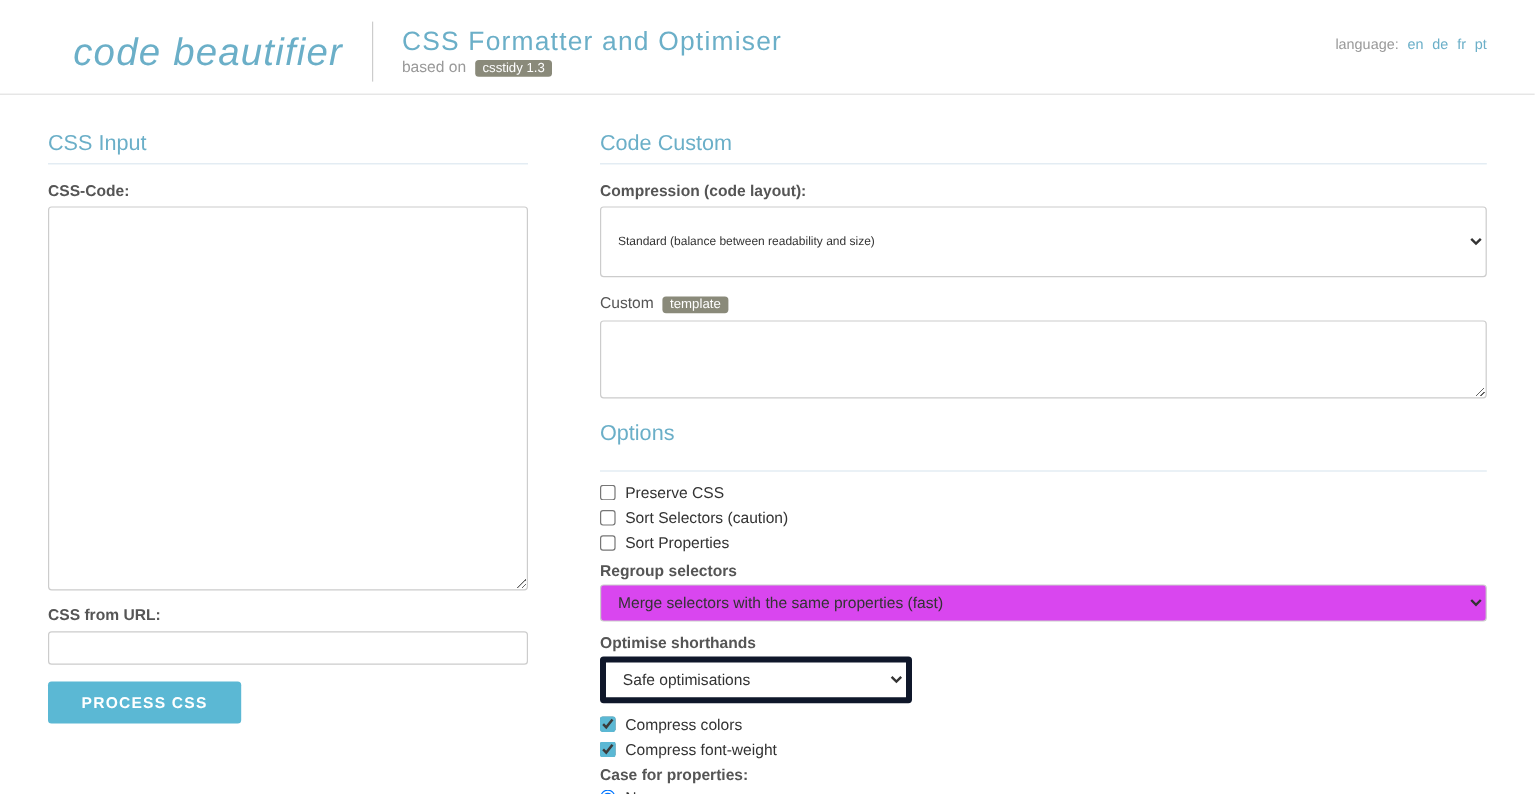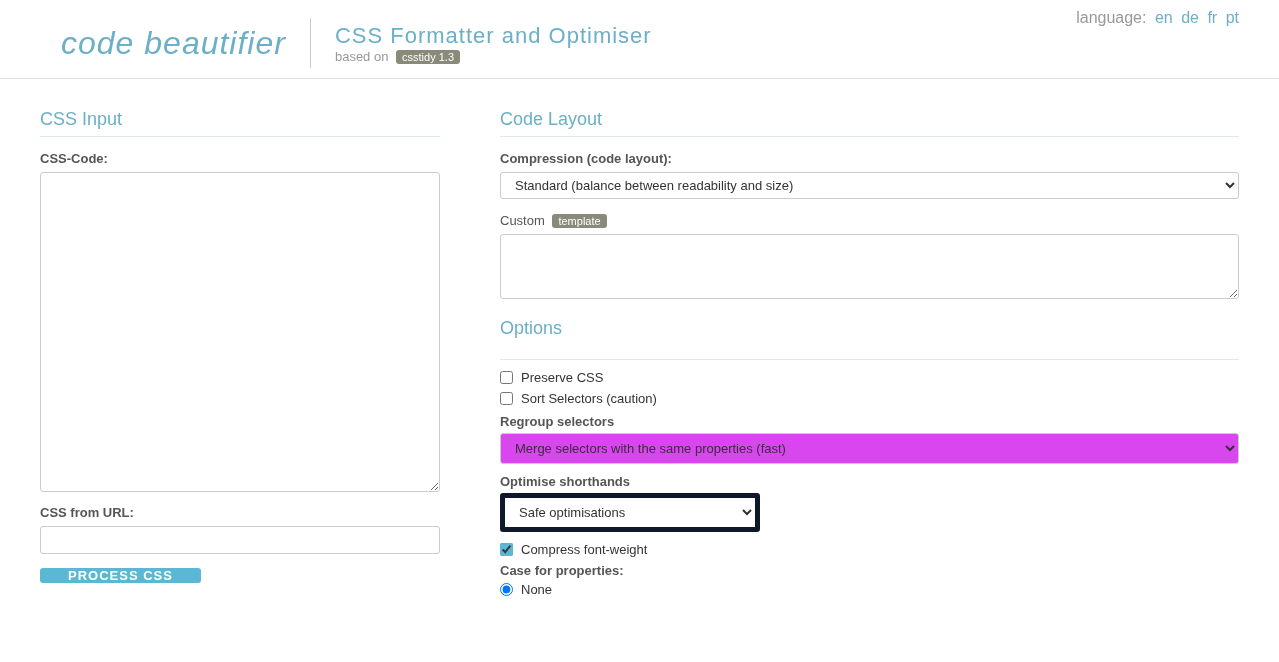--- a/index.html
+++ b/index.html
@@ -54,22 +54,22 @@
       background: #8a8a7a;
       color: #fff;
       font-size: 11px;
       padding: 1px 6px;
       border-radius: 3px;
       margin-left: 4px;
     }
     .language-bar {
       position: absolute;
       right: 40px;
-      top: 9px;
-      font-size: 16px;
+      top: 30px;
+      font-size: 12px;
       color: #999;
     }
     .language-bar a {
       color: #6bafc8;
       text-decoration: none;
       margin-left: 4px;
     }
     .main-content {
       display: flex;
       padding: 30px 40px;
@@ -115,39 +115,39 @@
       padding: 4px 6px;
       font-size: 12px;
       margin-bottom: 14px;
       margin-top: 6px;
       outline: none;
     }
     .process-btn {
       background: #5bb8d4;
       color: #fff;
       border: none;
-      padding: 0 28px;
+      padding: 10px 28px;
       font-size: 13px;
       font-weight: bold;
       border-radius: 3px;
       cursor: pointer;
       letter-spacing: 1px;
     }
     .compression-label {
       font-size: 13px;
       color: #555;
       margin-bottom: 6px;
       font-weight: bold;
     }
     select.compression-select {
       width: 100%;
-      padding: 4px 10px;
-      border: 1px solid #ccc;
-      border-radius: 3px;
-      font-size: 13px;
+      padding: 22px 10px;
+      border: 1px solid #ccc;
+      border-radius: 3px;
+      font-size: 10px;
       color: #333;
       background: #fff;
       appearance: auto;
       margin-bottom: 14px;
     }
     .custom-label {
       font-size: 13px;
       color: #555;
       margin-bottom: 6px;
     }
@@ -280,21 +280,21 @@
   <div class="left-panel">
     <div class="section-title">CSS Input</div>
     <div class="field-label">CSS-Code:</div>
     <textarea class="css-input" placeholder="" style=""></textarea>
     <div class="css-from-url-label">CSS from URL:</div>
     <input type="text" class="url-input" placeholder="" style="">
     <button class="process-btn">PROCESS CSS</button>
   </div>
 
   <div class="right-panel">
-    <div class="section-title">Code Layout</div>
+    <div class="section-title">Code Custom</div>
 
     <div class="compression-label">Compression (code layout):</div>
     <select class="compression-select">
       <option>Standard (balance between readability and size)</option>
       <option>Highest Compression</option>
       <option>Lowest Compression</option>
       <option>Custom</option>
     </select>
 
     <div class="custom-label">
@@ -306,36 +306,44 @@
     <div class="options-title">Options</div>
 
     <div class="option-row">
       <input type="checkbox" id="preserve_css" style="">
       <label for="preserve_css">Preserve CSS</label>
     </div>
     <div class="option-row">
       <input type="checkbox" id="sort_selectors" style="">
       <label for="sort_selectors">Sort Selectors (caution)</label>
     </div>
+    <div class="option-row">
+      <input type="checkbox" id="sort_properties" style="">
+      <label for="sort_properties">Sort Properties</label>
+    </div>
 
     <div class="regroup-label">Regroup selectors</div>
     <select class="regroup-select">
       <option>Merge selectors with the same properties (fast)</option>
       <option>Do not merge</option>
       <option>Merge all</option>
     </select>
 
     <div class="optimise-label">Optimise shorthands</div>
     <select class="optimise-select">
       <option>Safe optimisations</option>
       <option>No optimisations</option>
       <option>Full optimisations</option>
     </select>
 
     <div class="option-row">
+      <input type="checkbox" id="compress_colors" checked="" style="">
+      <label for="compress_colors">Compress colors</label>
+    </div>
+    <div class="option-row">
       <input type="checkbox" id="compress_font_weight" checked="" style="">
       <label for="compress_font_weight">Compress font-weight</label>
     </div>
 
     <div class="case-label">Case for properties:</div>
     <div class="radio-row">
       <input type="radio" id="case_none" name="case_props" checked="" style="">
       <label for="case_none">None</label>
     </div>
   </div>

